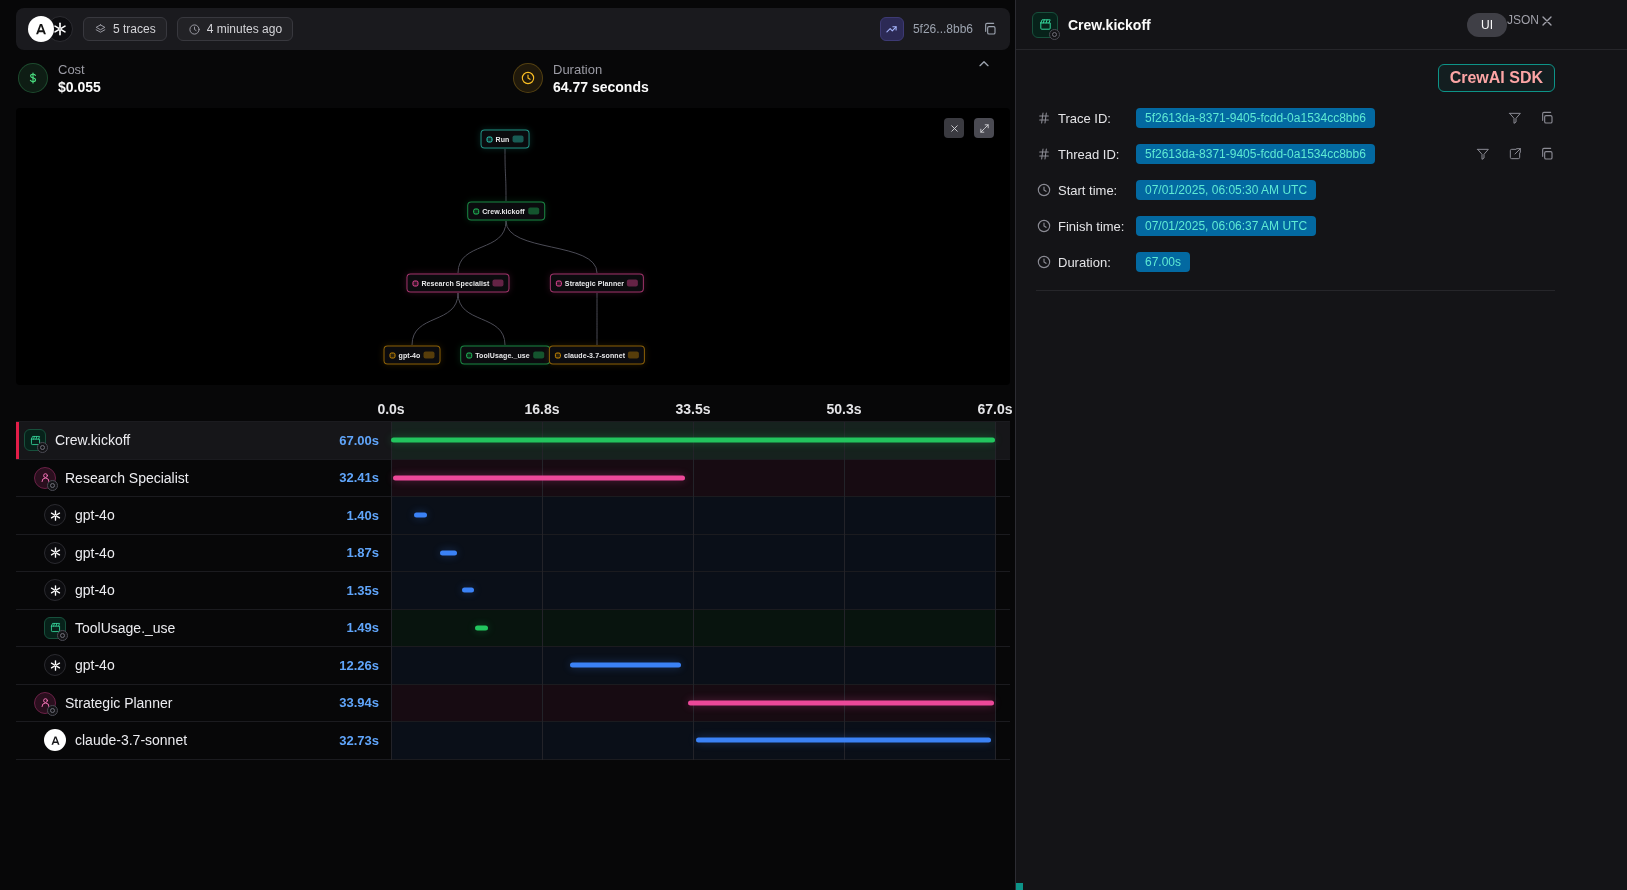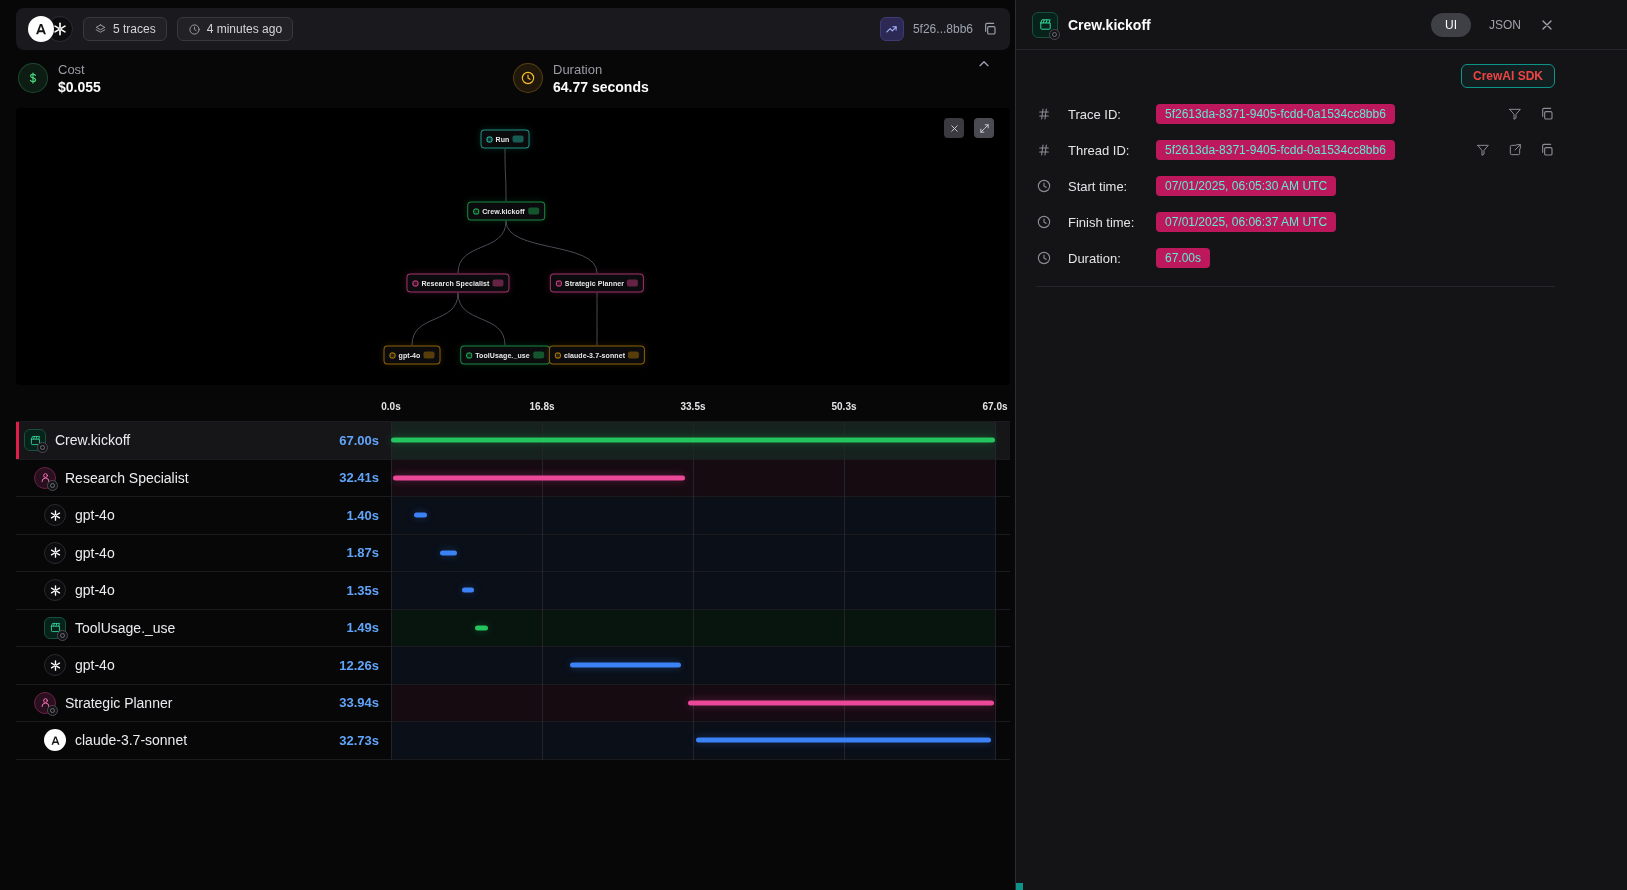--- a/index.html
+++ b/index.html
@@ -40,21 +40,21 @@
   .gdot{width:6px;height:6px;border-radius:2px;border:1px solid;flex:none}
   .glabel{letter-spacing:.1px}
   .gchip{width:11px;height:7px;border-radius:2px;flex:none}
   .gctl{position:absolute;top:10px;width:20px;height:20px;border-radius:4px;border:none;display:flex;align-items:center;justify-content:center;color:#d4d4d8;cursor:pointer}
   .gctl .i{width:11px;height:11px}
   .gctl-close{right:46px;background:#3a3a40}
   .gctl-expand{right:16px;background:#4a4a52}
 
   .timeline{margin-top:14px}
   .time-axis{position:relative;height:22px;margin-left:375px;width:604px}
-  .tick{position:absolute;top:2px;transform:translateX(-50%);font-size:10px;font-weight:700;color:#e4e4e7;white-space:nowrap}
+  .tick{position:absolute;top:2px;transform:translateX(-50%);font-size:14px;font-weight:700;color:#e4e4e7;white-space:nowrap}
   .rows{position:relative;border-top:1px solid #1b1b1f}
   .gridlines{position:absolute;left:375px;top:0;bottom:0;width:604px;pointer-events:none;z-index:1}
   .gridline{position:absolute;top:0;bottom:0;width:1px;background:#232329}
   .trow{display:flex;align-items:stretch;height:37.5px;border-bottom:1px solid #1b1b1f;position:relative;cursor:pointer}
   .trow.selected{background:#161619;box-shadow:inset 3px 0 0 #e11d48}
   .trow-label{width:375px;flex:none;display:flex;align-items:center;gap:9px;font-size:14px}
   .trow-name{color:#ececf0}
   .trow-dur{margin-left:auto;margin-right:12px;font-size:13px;font-weight:700;color:#60a5fa}
   .trow-chart{position:relative;width:604px;flex:none}
   .tbar{position:absolute;top:50%;transform:translateY(-50%);height:5px;border-radius:3px;z-index:2}
@@ -67,31 +67,31 @@
   .ricon-agent{background:#2a0f1e;border:1px solid #6b2147;color:#f472b6}
   .rbadge{position:absolute;right:-3px;bottom:-3px;width:11px;height:11px;border-radius:50%;background:#141417;border:1px solid #4b4b54}
   .rbadge::after{content:"";position:absolute;inset:2px;border-radius:50%;border:1px solid #6e6e78}
 
   
   .sidebar{flex:1;background:#141417;border-left:1px solid #2c2c32;display:flex;flex-direction:column;position:relative}
   .sb-header{height:50px;display:flex;align-items:center;gap:10px;padding:0 72px 0 16px;border-bottom:1px solid #26262a}
   .sb-hicon{width:26px;height:26px}
   .sb-hicon .i{width:15px;height:15px}
   .sb-title{font-size:14px;font-weight:700;color:#fafafa}
-  .sb-tabs{margin-left:auto;display:flex;align-items:center;gap:18px}
+  .sb-tabs{margin-left:auto;display:flex;}
   .tab-pill{background:#3f3f46;border-radius:999px;padding:5px 14px;font-size:12px;color:#fafafa;cursor:pointer}
   .tab-plain{font-size:12px;color:#a1a1aa;cursor:pointer}
   .sb-close{width:15px;height:15px;color:#a1a1aa;cursor:pointer}
   .sb-content{padding:14px 72px 0 20px}
   .sdk-row{display:flex;justify-content:flex-end;margin-bottom:8px}
-  .sdk-badge{border:1px solid #0d9488;color:#ef4444;background:rgba(13,148,136,.08);border-radius:6px;padding:4px 11px;font-size:12px;font-weight:700}
-  .frow{display:flex;align-items:center;height:36px;gap:16px}
+  .sdk-badge{border:1px solid #0d9488;color:#fca5a5;background:rgba(13,148,136,.08);border-radius:6px;padding:4px 11px;font-size:16px;font-weight:700}
+  .frow{display:flex;align-items:center;height:36px;gap:6px}
   .ficon{width:15px;height:15px;color:#8b8b94;flex:none}
   .flabel{width:72px;flex:none;font-size:13px;color:#e4e4e7}
-  .fchip{background:#be185d;border-radius:4px;padding:3px 9px;font-size:12px;color:#5eead4;white-space:nowrap}
+  .fchip{background:#0369a1;border-radius:4px;padding:3px 9px;font-size:12px;color:#5eead4;white-space:nowrap}
   .factions{margin-left:auto;display:flex;gap:16px;color:#8b8b94}
   .faction{width:15px;height:15px;cursor:pointer}
   .attr-divider{border-top:1px solid #26262a;margin-top:10px}
   .attr-row{display:flex;align-items:center;gap:10px;height:44px;cursor:pointer}
   .attr-icon{width:16px;height:16px;color:#60a5fa}
   .attr-label{font-size:13px;font-weight:700;color:#fafafa}
   .attr-chevron{margin-left:auto;width:15px;height:15px;color:#a1a1aa}
   .resize-dot{position:absolute;left:0;bottom:0;width:7px;height:7px;background:#0d9488;cursor:nwse-resize}
 
   .i{display:inline-flex;width:16px;height:16px;flex:none}

